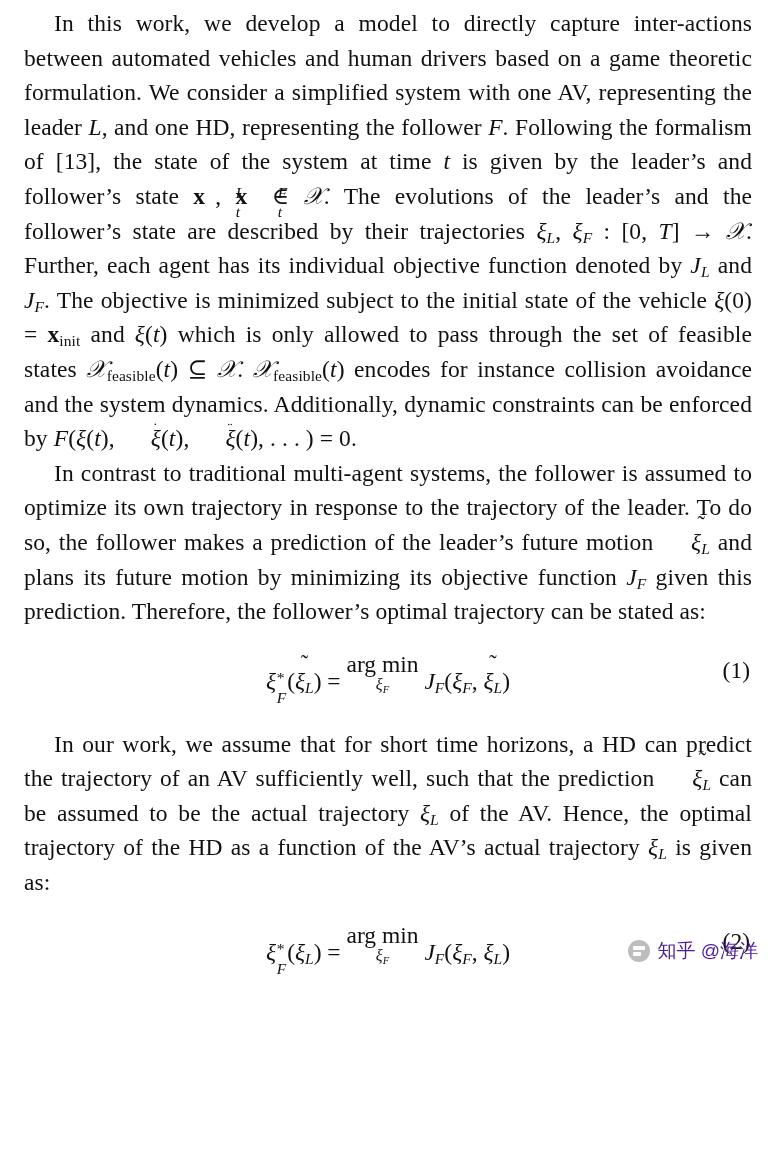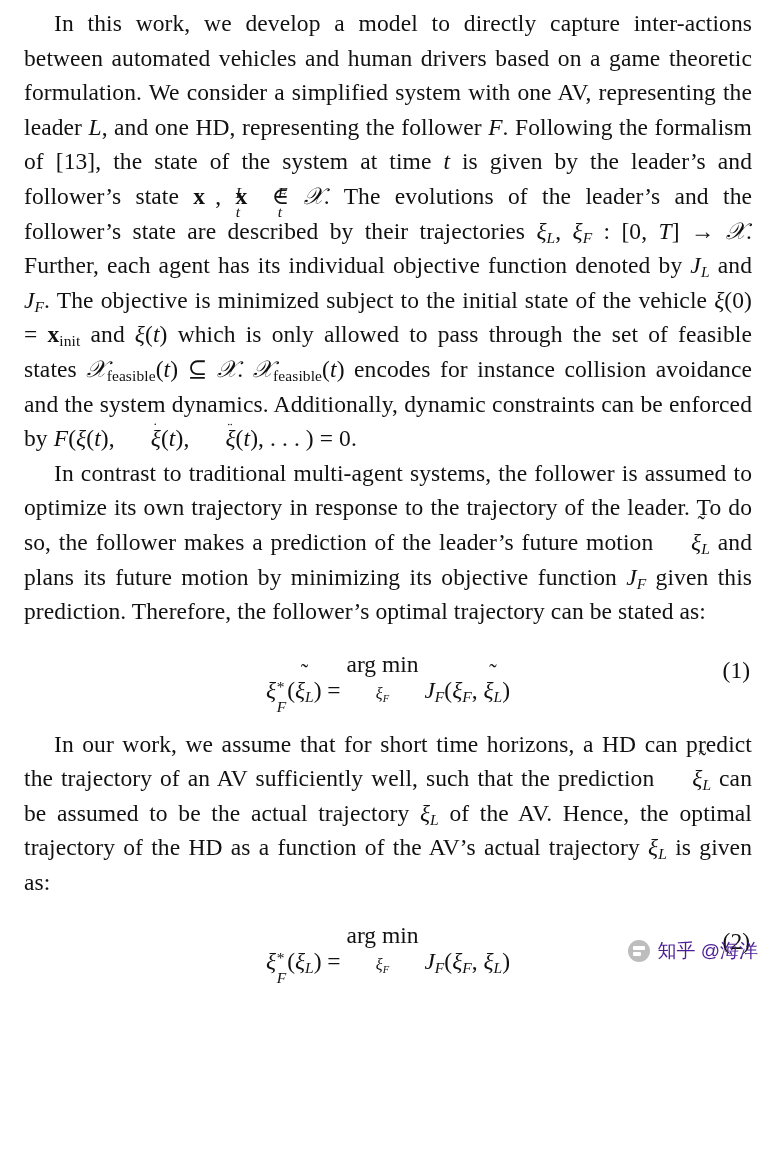--- a/index.html
+++ b/index.html
@@ -83,21 +83,21 @@
   }
   .subsup sub { top: 0.55em; }
   .subsup sup { top: -0.68em; }
   .argmin {
     display: inline-block;
     text-align: center;
     vertical-align: -0.05em;
     line-height: 1.0;
   }
   .argmin .top { display: block; font-style: normal; text-align: center; }
-  .argmin .bot { display: block; font-size: 0.68em; margin-top: 10px; }
+  .argmin .bot { display: block; font-size: 0.68em; margin-top: 1px; }
   .tilde-over {
     display: inline-block;
     position: relative;
   }
   .tilde-over .tl {
     position: absolute;
     left: 50%;
     transform: translateX(-48%);
     top: -0.78em;
     font-size: 0.95em;

